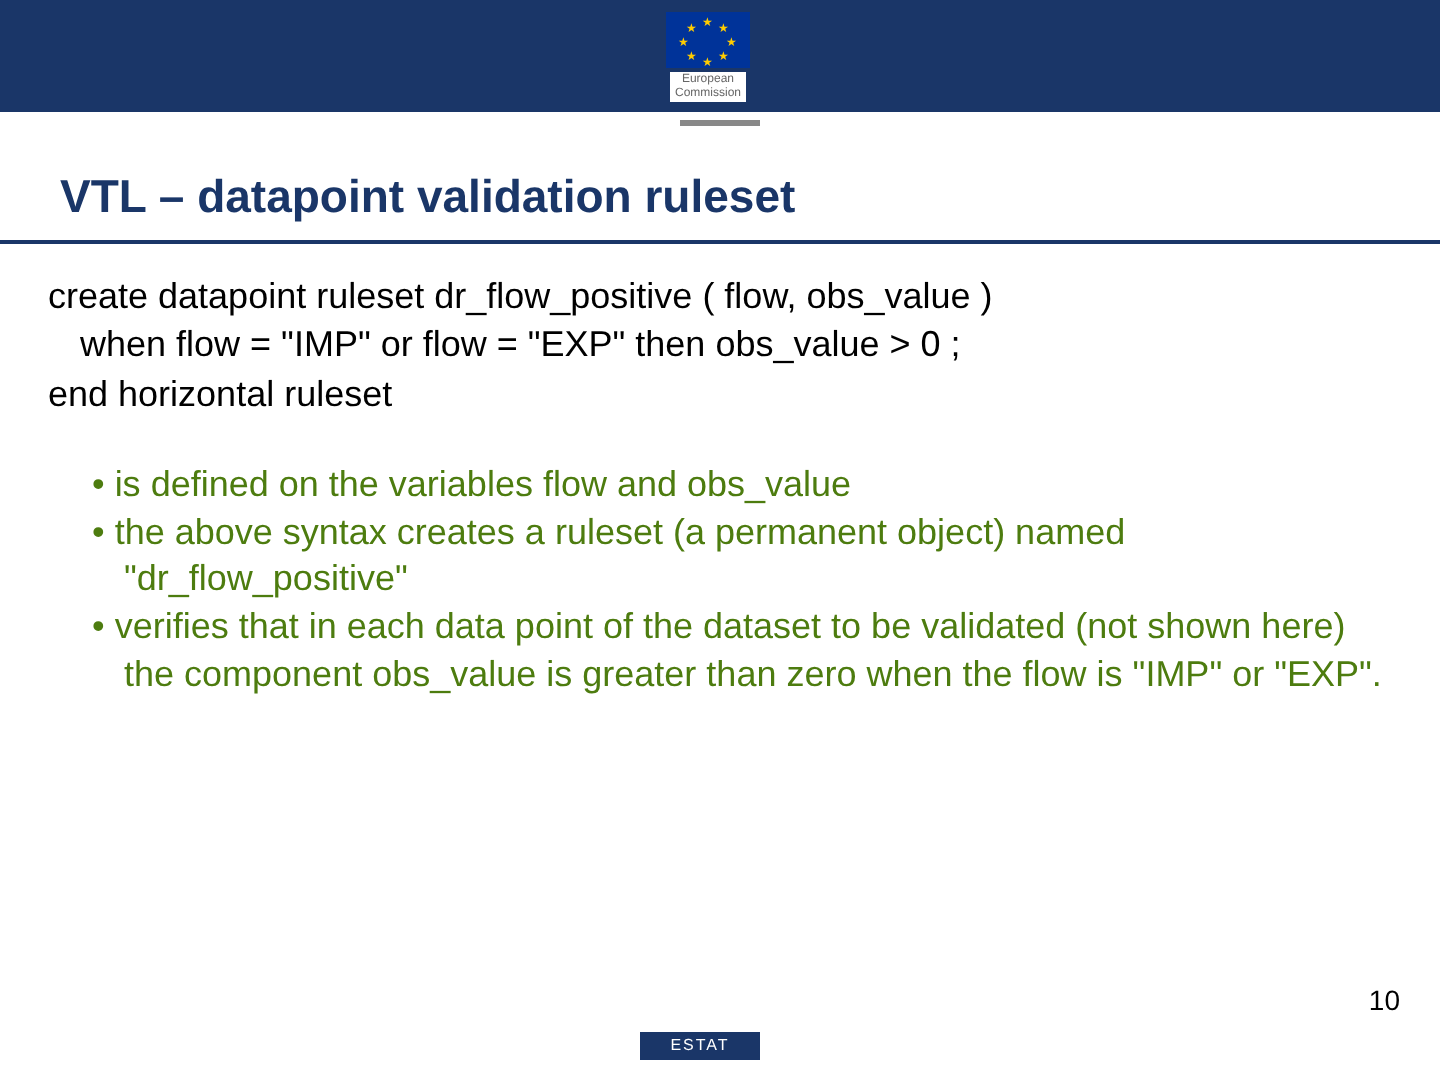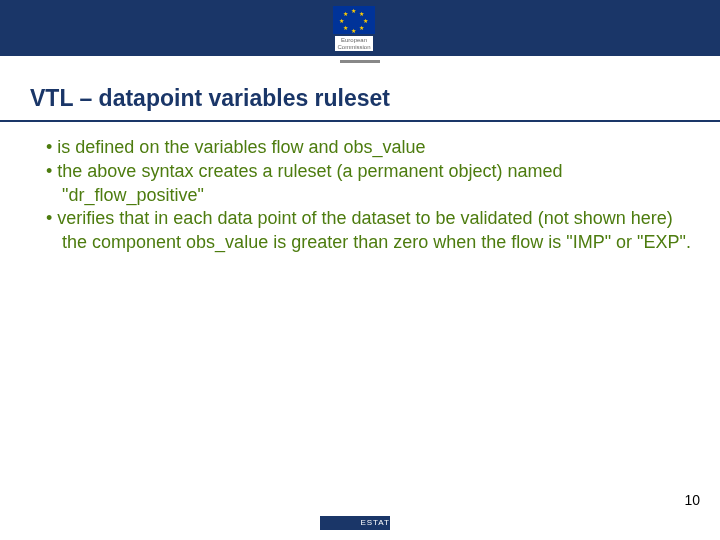--- a/index.html
+++ b/index.html
@@ -101,26 +101,26 @@
     position: absolute;
     right: 20px;
     bottom: 32px;
     font-size: 14px;
     color: #000;
   }
   .footer-bar {
     position: absolute;
     bottom: 10px;
     left: 320px;
-    width: 70px;
+    width: 60px;
     height: 14px;
     background: #1a3668;
     color: #fff;
     font-size: 8px;
-    text-align: right;
+    text-align: center;
     line-height: 14px;
     letter-spacing: 1px;
   }
 </style>
 </head>
 <body>
 
 <div class="header-bar">
   <div class="logo-box">
     <div class="flag">
@@ -135,23 +135,28 @@
         <span style="left:10px;top:4px">★</span>
       </div>
     </div>
     <div class="commission-text">
       <span>European</span><br><span>Commission</span>
     </div>
   </div>
 </div>
 <div class="grey-underline"></div>
 
-<div class="title">VTL – datapoint variables ruleset</div>
+<div class="title">VTL – datapoint validation ruleset</div>
 
 <div class="content">
+  <div class="code-block">
+    <div>create datapoint ruleset dr_flow_positive ( flow, obs_value )</div>
+    <div class="line2">when flow = "IMP" or flow = "EXP" then obs_value &gt; 0 ;</div>
+    <div>end horizontal ruleset</div>
+  </div>
 
   <ul class="bullets">
     <li>is defined on the variables flow and obs_value</li>
     <li>the above syntax creates a ruleset (a permanent object) named "dr_flow_positive"</li>
     <li>verifies that in each data point of the dataset to be validated (not shown here) the component obs_value is greater than zero when the flow is "IMP" or "EXP".</li>
   </ul>
 </div>
 
 <div class="page-number">10</div>
 <div class="footer-bar">ESTAT</div>

